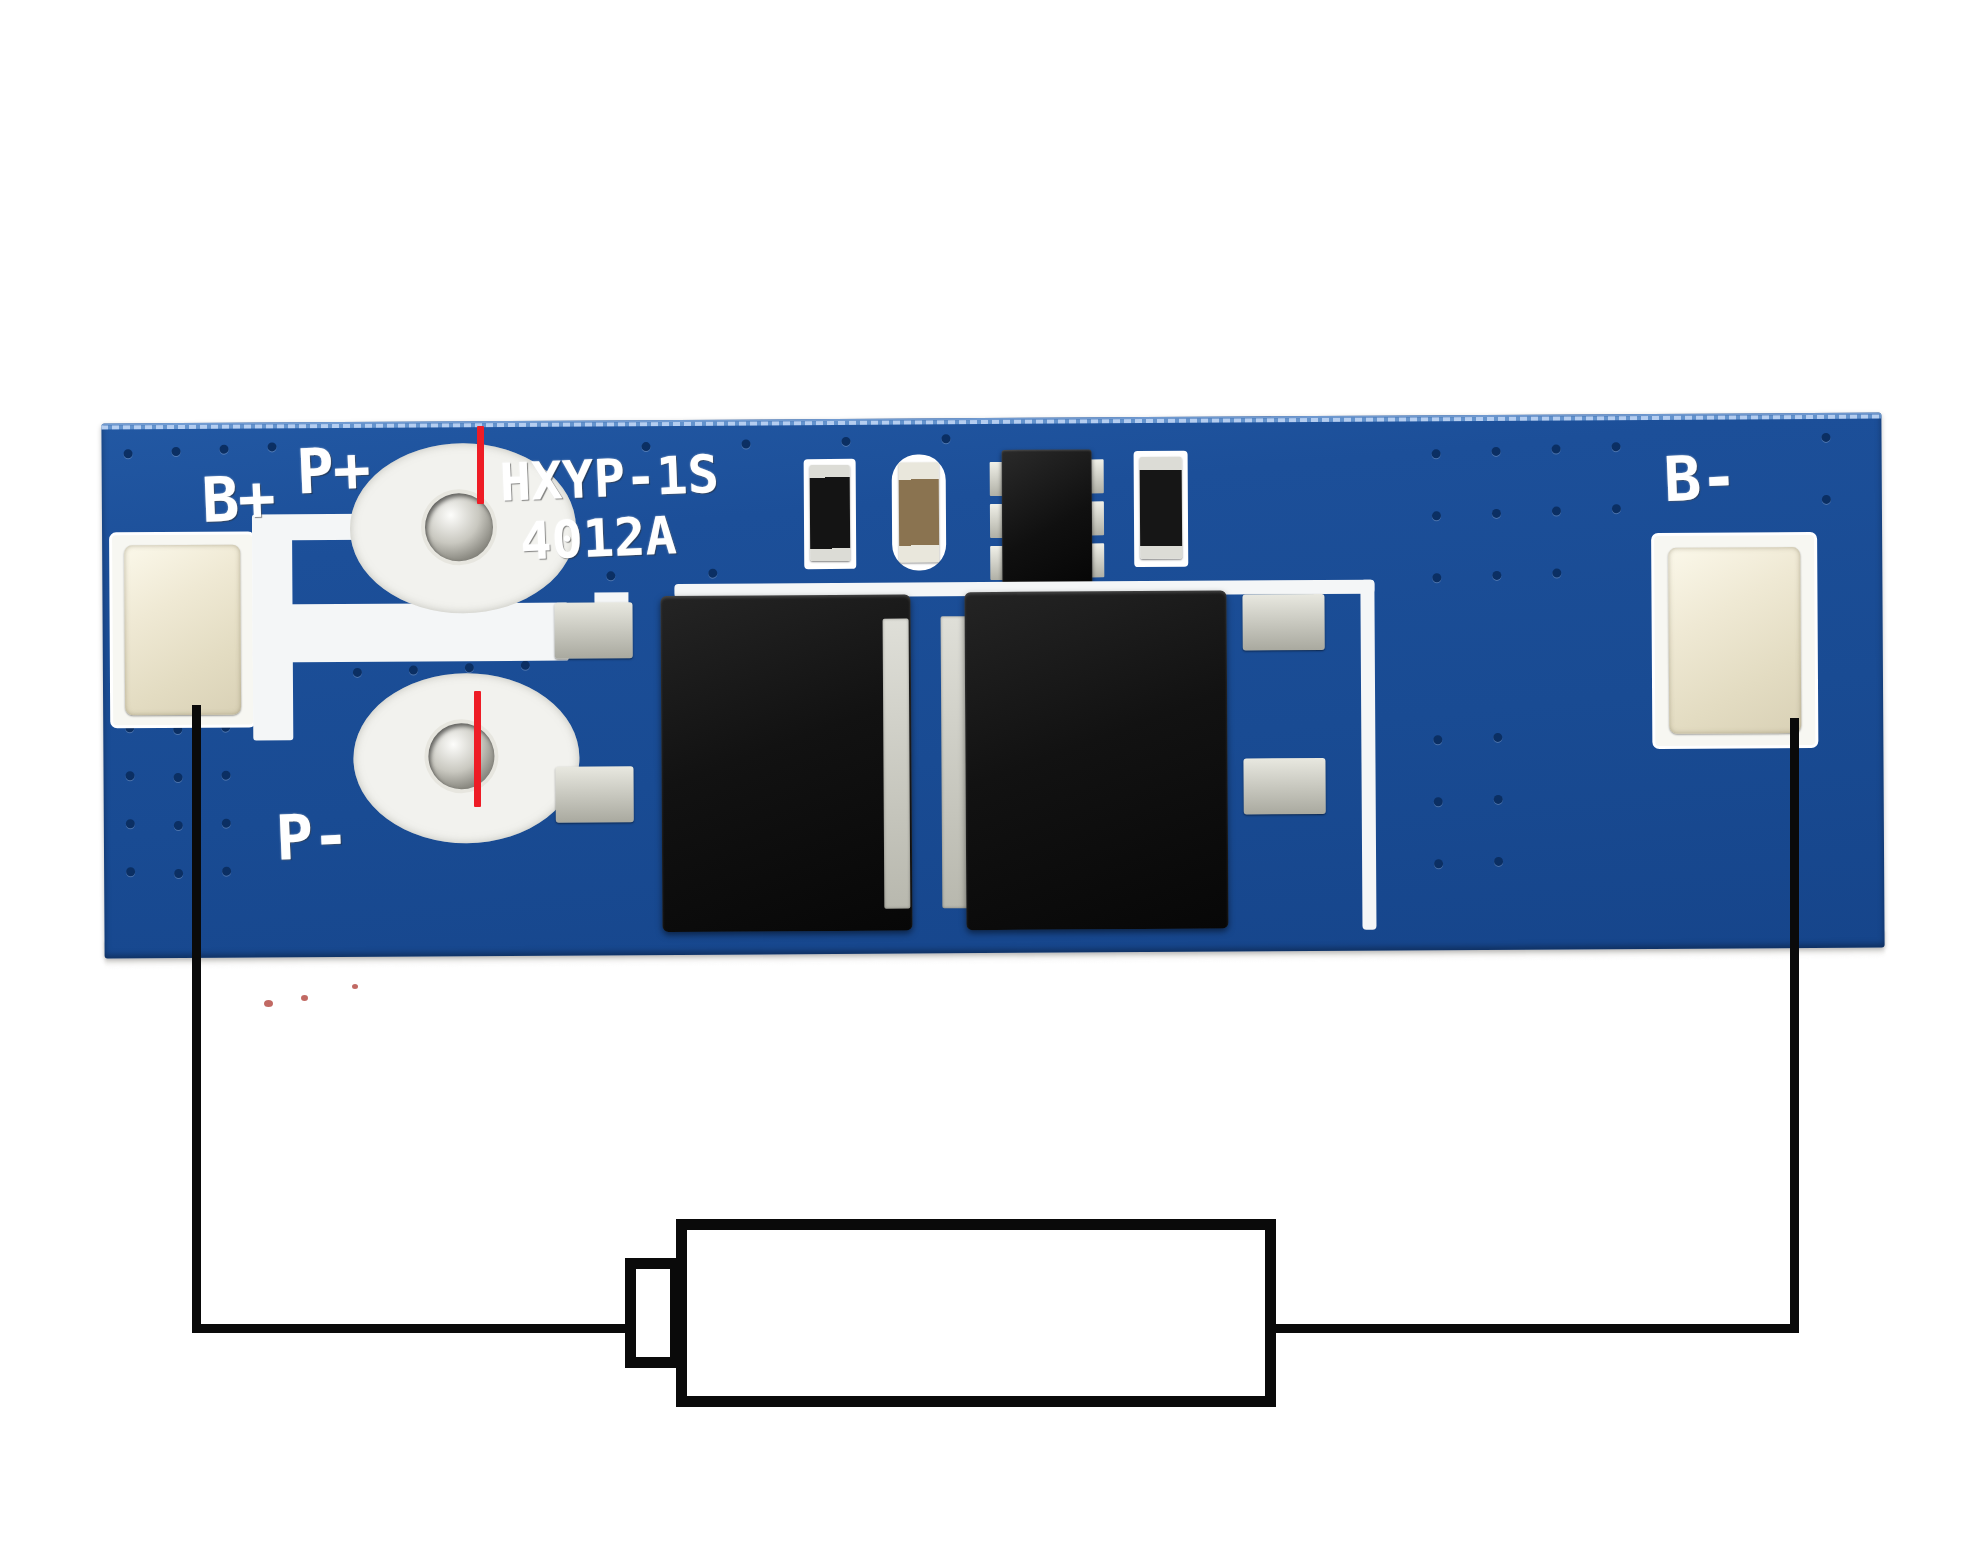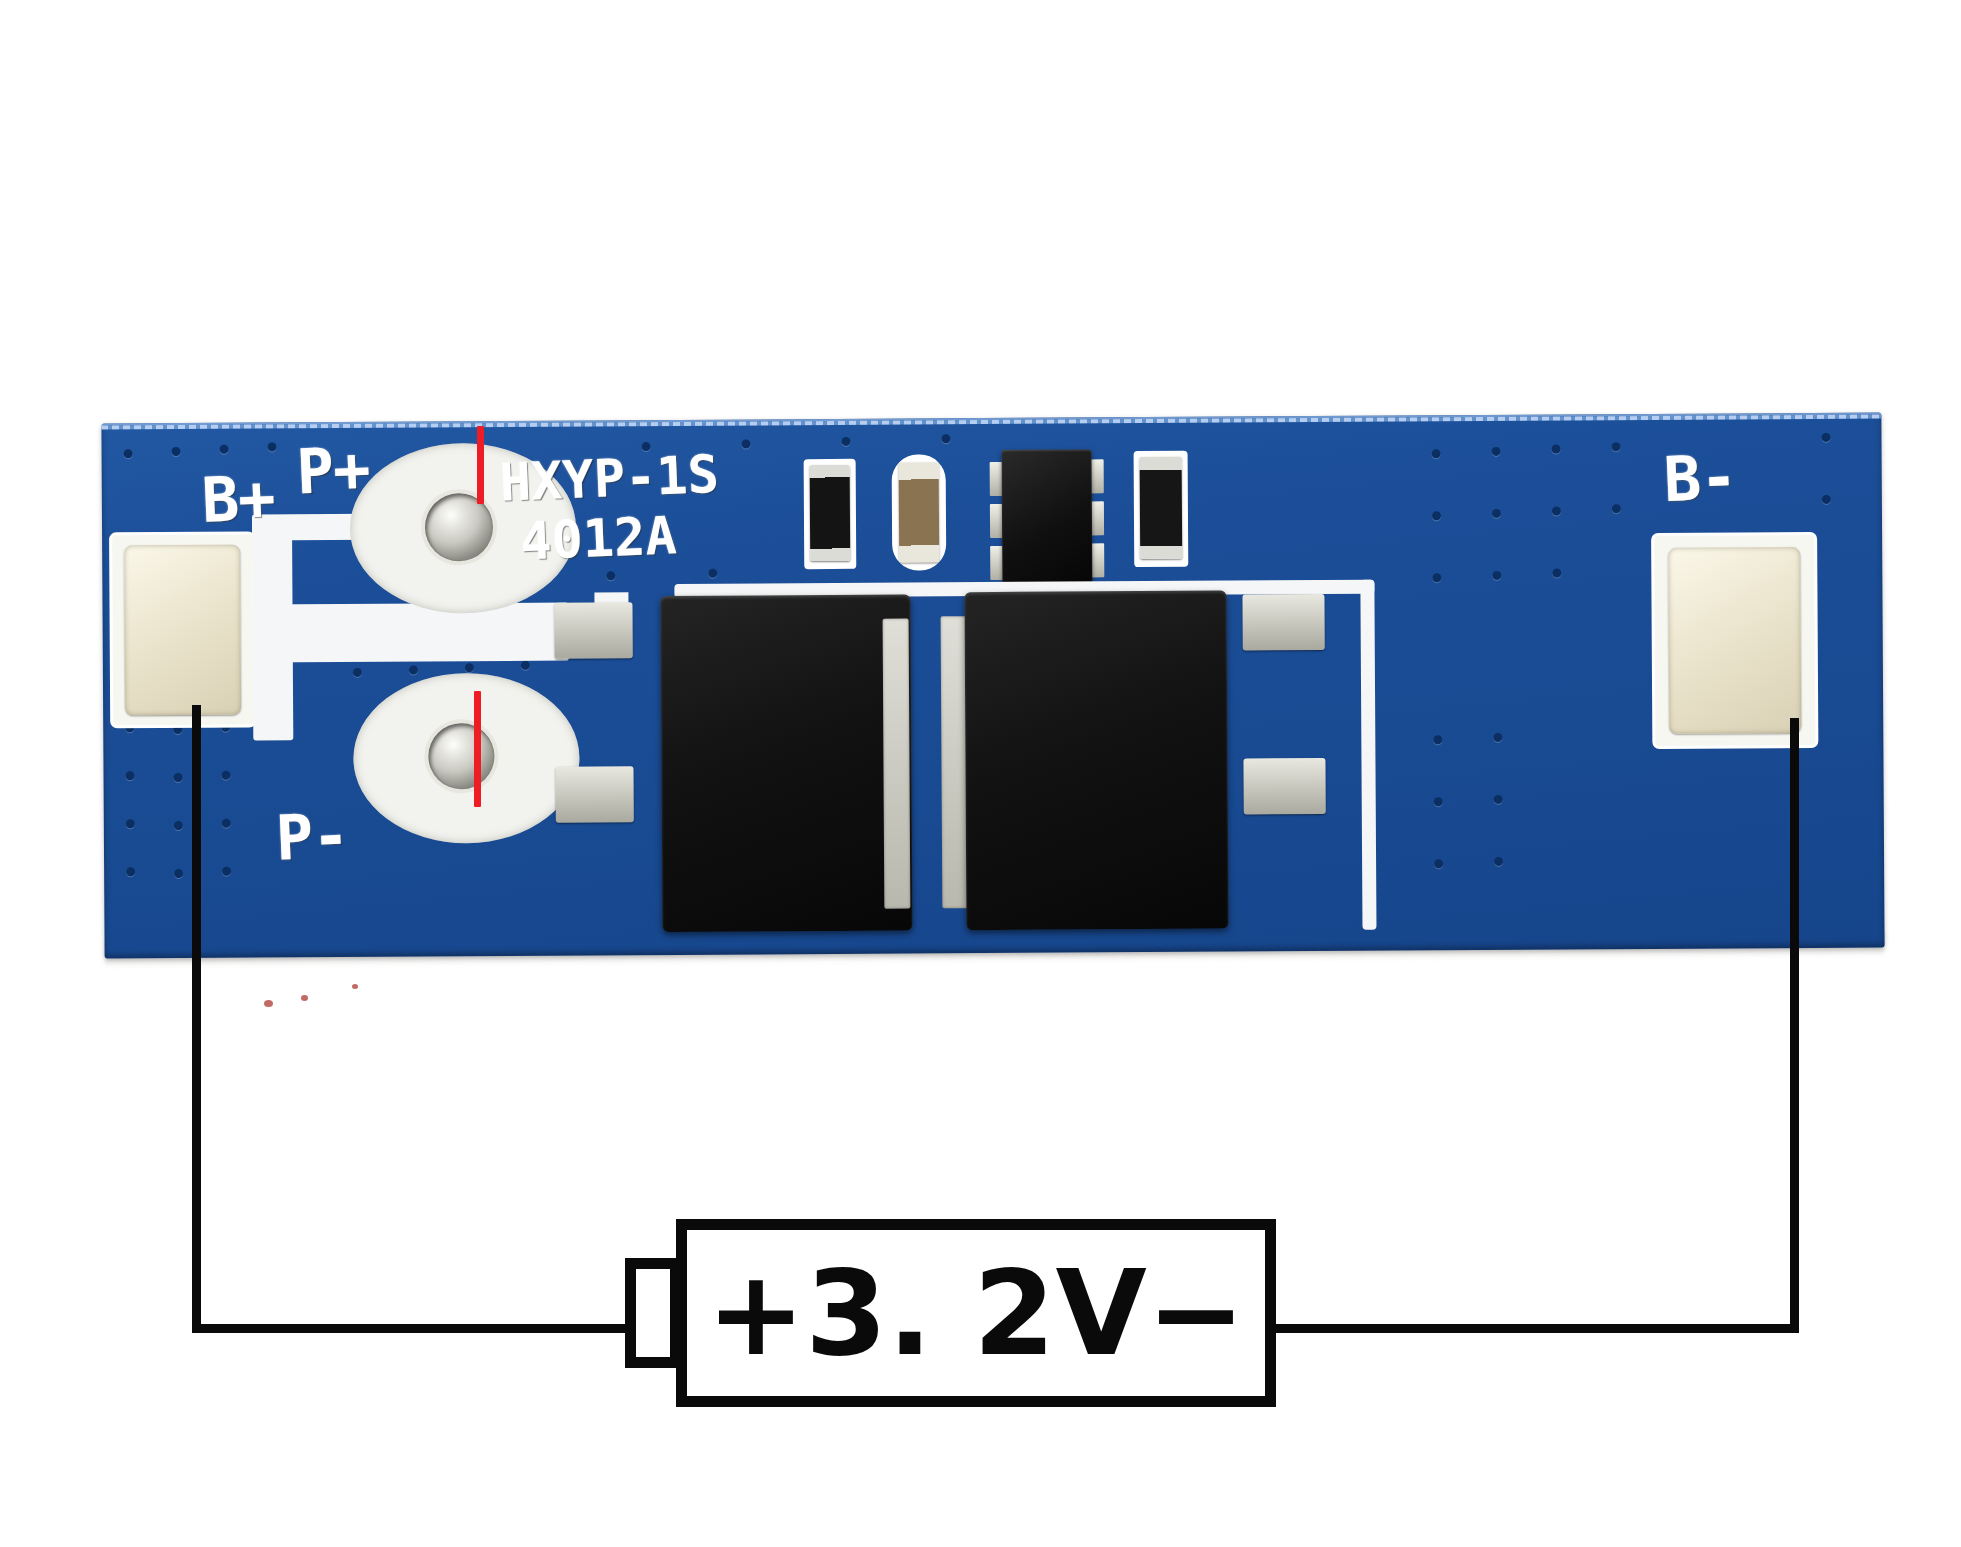--- a/index.html
+++ b/index.html
@@ -244,15 +244,14 @@
   <div class="speck" style="left:352px;top:984px;width:6px;height:5px;"></div>
 
   <div class="wire wire-v" style="left:192px;top:705px;height:628px;"></div>
   <div class="wire wire-h" style="left:192px;top:1324px;width:446px;"></div>
 
   <div class="wire wire-v" style="left:1790px;top:718px;height:615px;"></div>
   <div class="wire wire-h" style="left:1268px;top:1324px;width:531px;"></div>
 
   <div class="batt-nub"></div>
   <div class="battery"></div>
-  <div class="batt-text">+3. 2V−</div>
 
 </div>
 
 </body></html>

